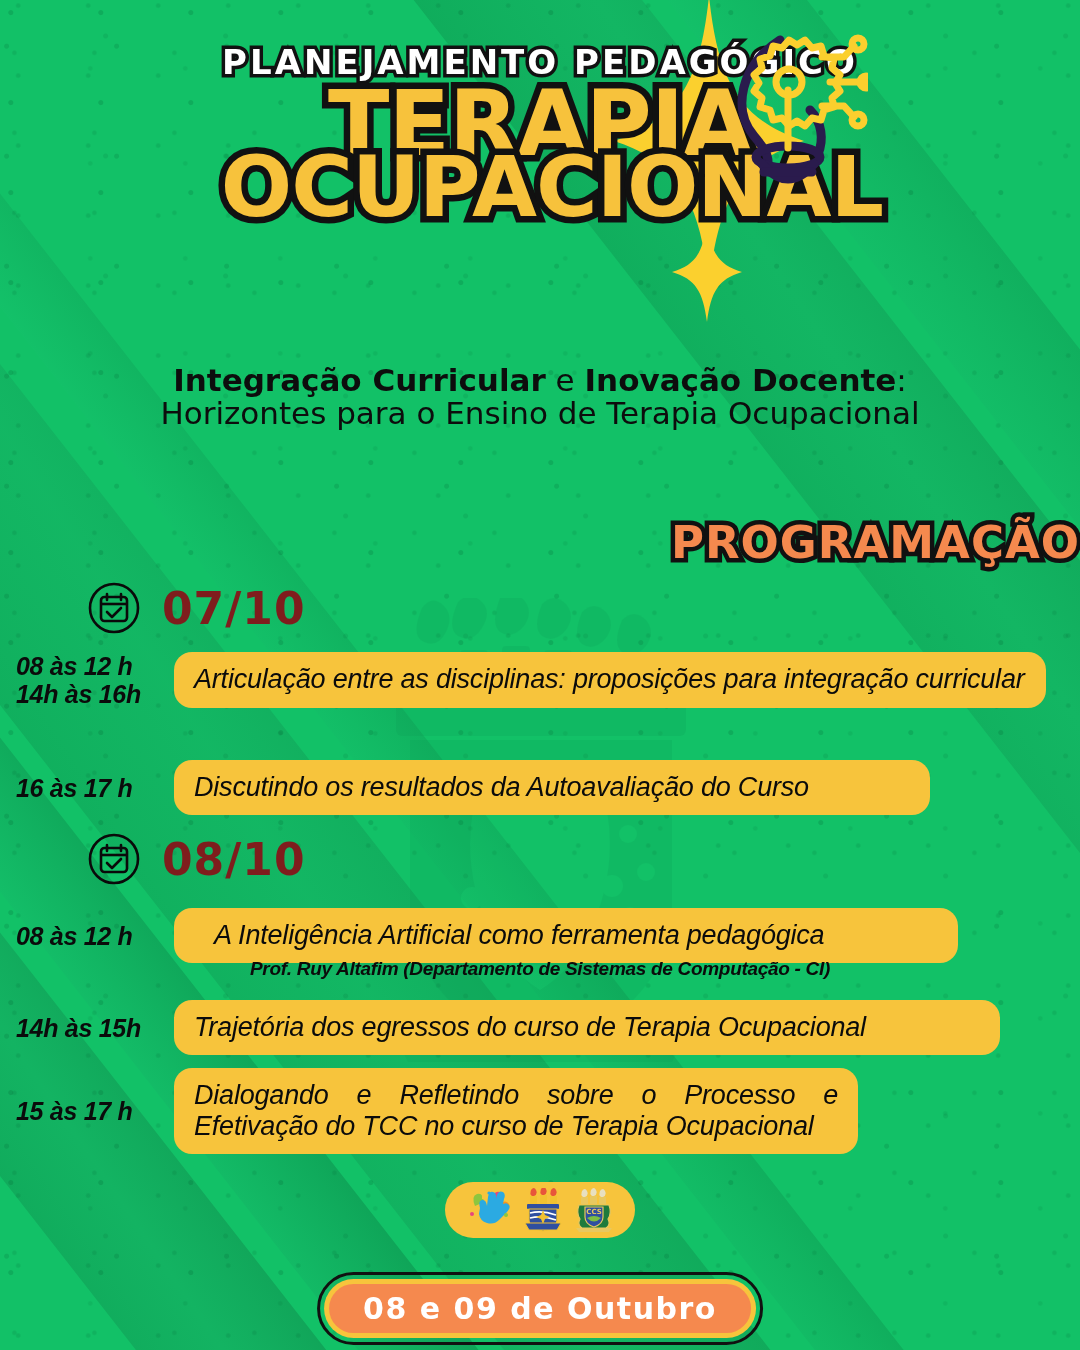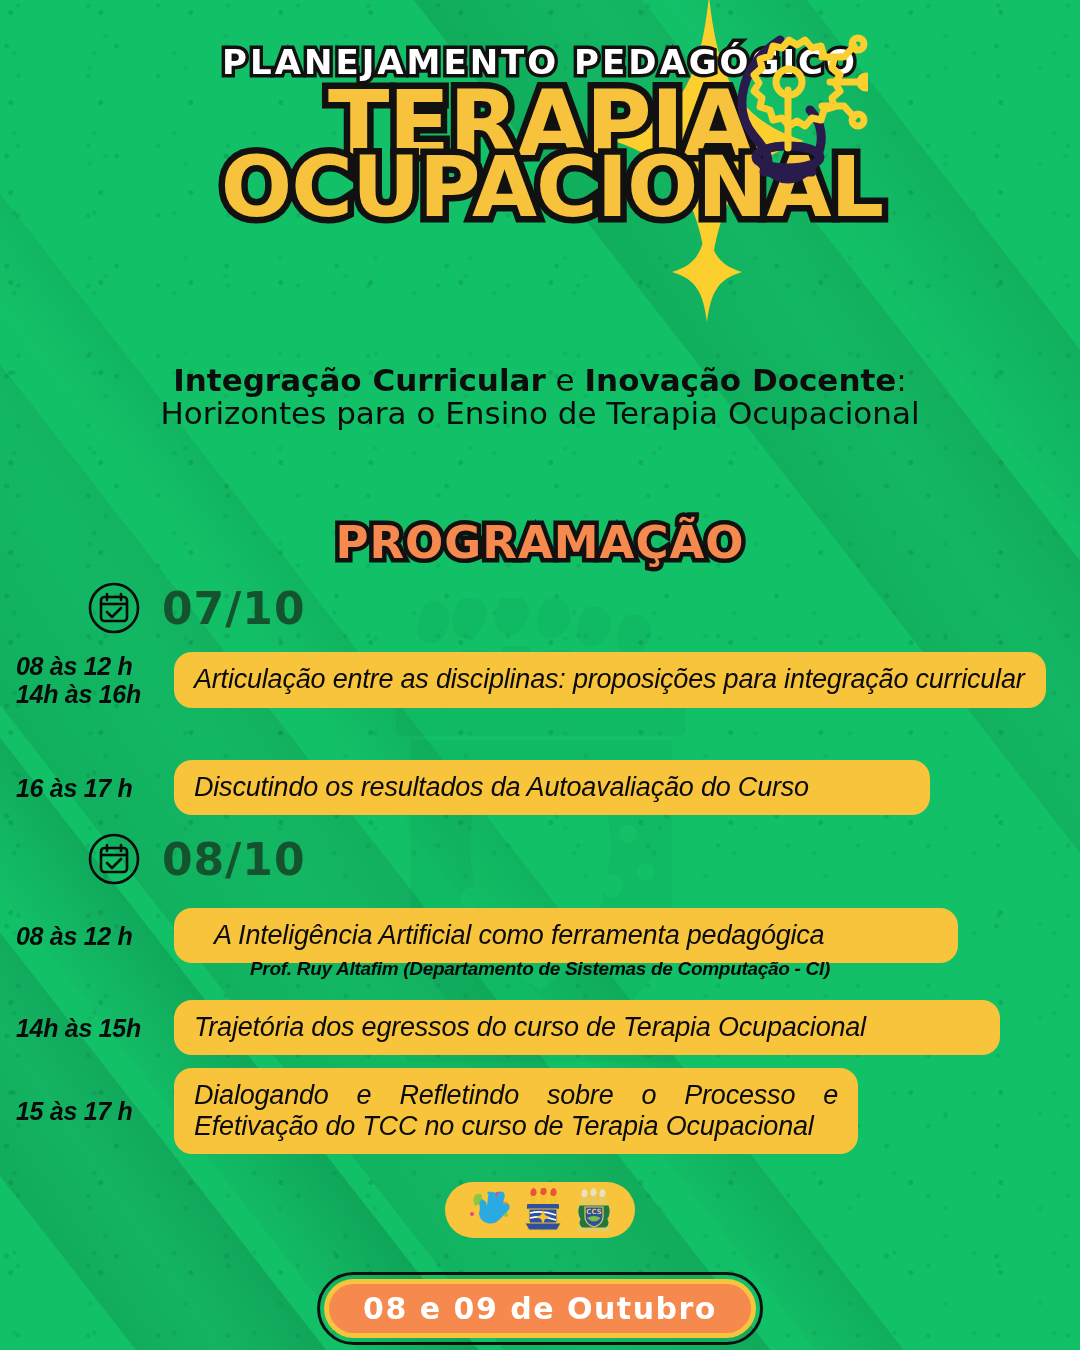--- a/index.html
+++ b/index.html
@@ -73,32 +73,32 @@
   .subtitle{
     position:absolute;left:130px;right:130px;top:364px;text-align:center;
     font-size:31px;line-height:1.08;color:#0d0d0d;
     font-family:"DejaVu Sans",sans-serif;
     font-weight:400;
   }
   .subtitle b{font-weight:700;}
 
   
   .prog{
-    position:absolute;left:0;right:0;top:516px;text-align:center;
+    position:absolute;left:0;right:0;top:516px;text-align:right;
     font-family:"DejaVu Sans",sans-serif;
     font-size:45px;font-weight:700;letter-spacing:1px;color:#F5894E;
     -webkit-text-stroke:9px #111; paint-order:stroke fill;
   }
 
   
   .day-head{position:absolute;display:flex;align-items:center;gap:22px;left:88px;}
   .cal-icon{width:52px;height:52px;flex:none;}
   .day-label{
     font-family:"DejaVu Sans",sans-serif;
-    font-size:44px;font-weight:700;color:#14532d;letter-spacing:1px;text-align:center;
+    font-size:44px;font-weight:700;color:#7f1d1d;letter-spacing:1px;text-align:center;
   }
 
   .row{position:absolute;display:flex;align-items:center;}
   .time{
     width:158px;flex:none;text-align:left;padding-left:16px;
     font-size:25px;font-style:italic;font-weight:600;color:#0b0b0b;
     line-height:1.12;letter-spacing:-.3px;
   }
   .pill{
     background:#F7C43C;border-radius:18px;

